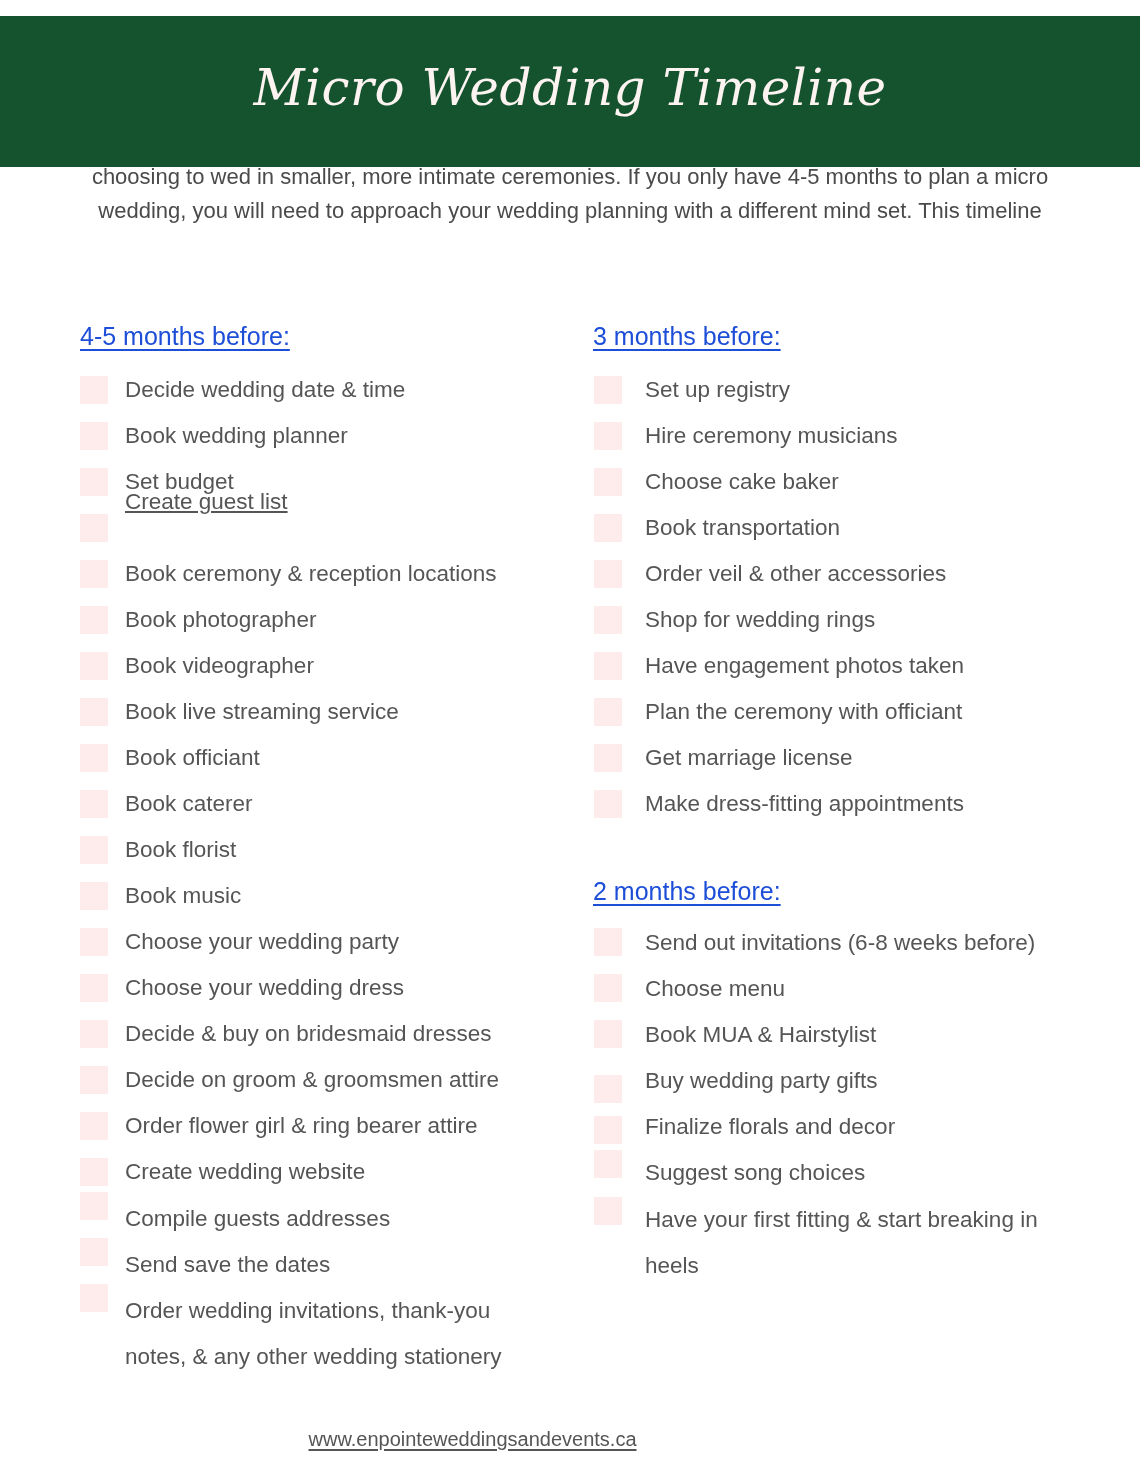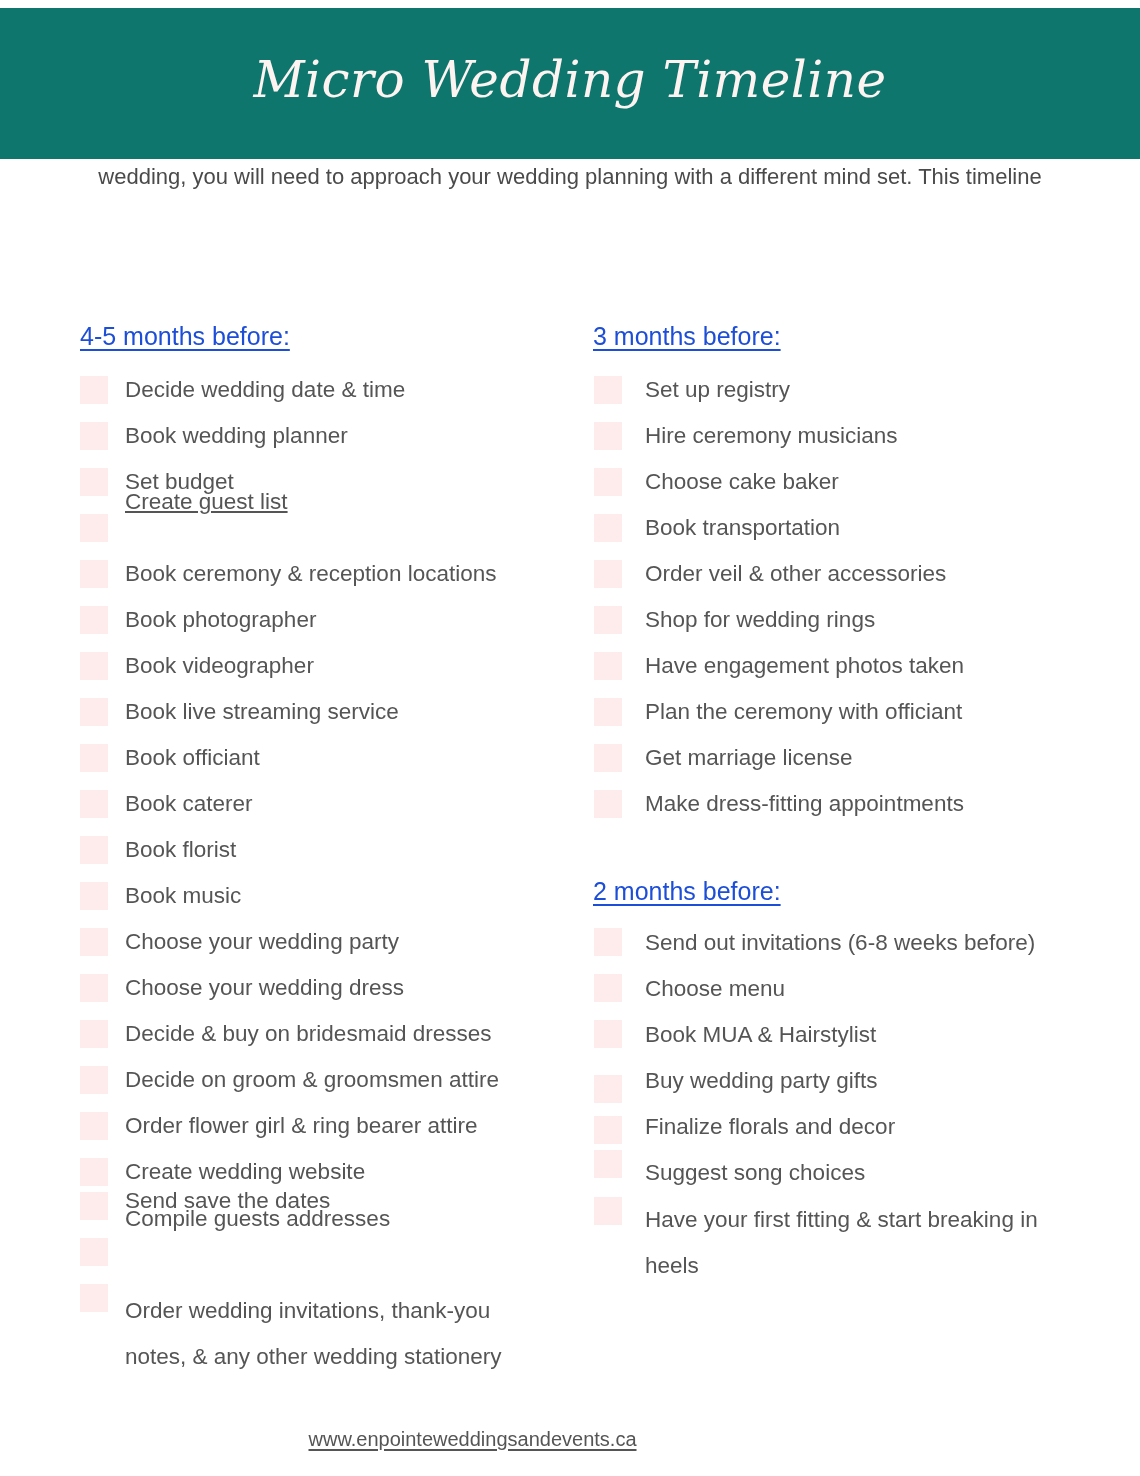--- a/index.html
+++ b/index.html
@@ -1,22 +1,22 @@
 <!DOCTYPE html>
 <html><head>
   <meta charset="utf-8">
   <style>
     html, body { margin: 0; padding: 0; }
     body {
       width: 1140px; height: 1476px; background: #ffffff; position: relative; overflow: hidden;
       font-family: "Liberation Sans", "DejaVu Sans", sans-serif; color: #4a4a4a;
     }
     .header {
-      position: absolute; left: 0; top: 8px; width: 1140px; height: 151px;
-      background: #0f766e; display: flex; align-items: center; justify-content: center;
+      position: absolute; left: 0; top: 16px; width: 1140px; height: 151px;
+      background: #14532d; display: flex; align-items: center; justify-content: center;
     }
     .title {
       font-family: "DejaVu Serif", "Liberation Serif", serif; font-style: italic;
       font-size: 50px; color: #fdf4f2; letter-spacing: 0.5px; margin-top: -8px;
     }
     .intro {
       position: absolute; left: 40px; top: 160px; width: 1060px;
       text-align: center; font-size: 22px; line-height: 33.5px; color: #4a4a4a;
     }
     .section-title {
@@ -36,20 +36,21 @@
     .footer a { color: #555555; text-decoration: underline; text-underline-offset: 3px; }
   </style>
 </head>
 <body>
 
 <div class="header">
   <div class="title">Micro Wedding Timeline</div>
 </div>
 
 <div class="intro">
+  <div>choosing to wed in smaller, more intimate ceremonies. If you only have 4-5 months to plan a micro</div>
   <div>wedding, you will need to approach your wedding planning with a different mind set. This timeline</div>
 </div>
 
 <div class="section-title" style="left:80px; top:322px;">4-5 months before:</div>
 <div id="col1">
     <div class="box" style="left: 80px; top: 376px;"></div>
     <div class="label" style="left: 125px; top: 367px;">Decide wedding date &amp; time</div>
     <div class="box" style="left: 80px; top: 422px;"></div>
     <div class="label" style="left: 125px; top: 413px;">Book wedding planner</div>
     <div class="box" style="left: 80px; top: 468px;"></div>
@@ -80,21 +81,21 @@
     <div class="label" style="left: 125px; top: 1011px;">Decide &amp; buy on bridesmaid dresses</div>
     <div class="box" style="left: 80px; top: 1066px;"></div>
     <div class="label" style="left: 125px; top: 1057px;">Decide on groom &amp; groomsmen attire</div>
     <div class="box" style="left: 80px; top: 1112px;"></div>
     <div class="label" style="left: 125px; top: 1103px;">Order flower girl &amp; ring bearer attire</div>
     <div class="box" style="left: 80px; top: 1158px;"></div>
     <div class="label" style="left: 125px; top: 1149px;">Create wedding website</div>
     <div class="box" style="left: 80px; top: 1192px;"></div>
     <div class="label" style="left: 125px; top: 1196px;">Compile guests addresses</div>
     <div class="box" style="left: 80px; top: 1238px;"></div>
-    <div class="label" style="left: 125px; top: 1178px;">Send save the dates</div>
+    <div class="label" style="left: 125px; top: 1242px;">Send save the dates</div>
     <div class="box" style="left: 80px; top: 1284px;"></div>
     <div class="label" style="left: 125px; top: 1288px;">Order wedding invitations, thank-you</div>
     <div class="label" style="left: 125px; top: 1334px;">notes, &amp; any other wedding stationery</div>
   </div>
 
 <div class="section-title" style="left:593px; top:322px;">3 months before:</div>
 <div id="col2">
     <div class="box" style="left: 594px; top: 376px;"></div>
     <div class="label" style="left: 645px; top: 367px;">Set up registry</div>
     <div class="box" style="left: 594px; top: 422px;"></div>

